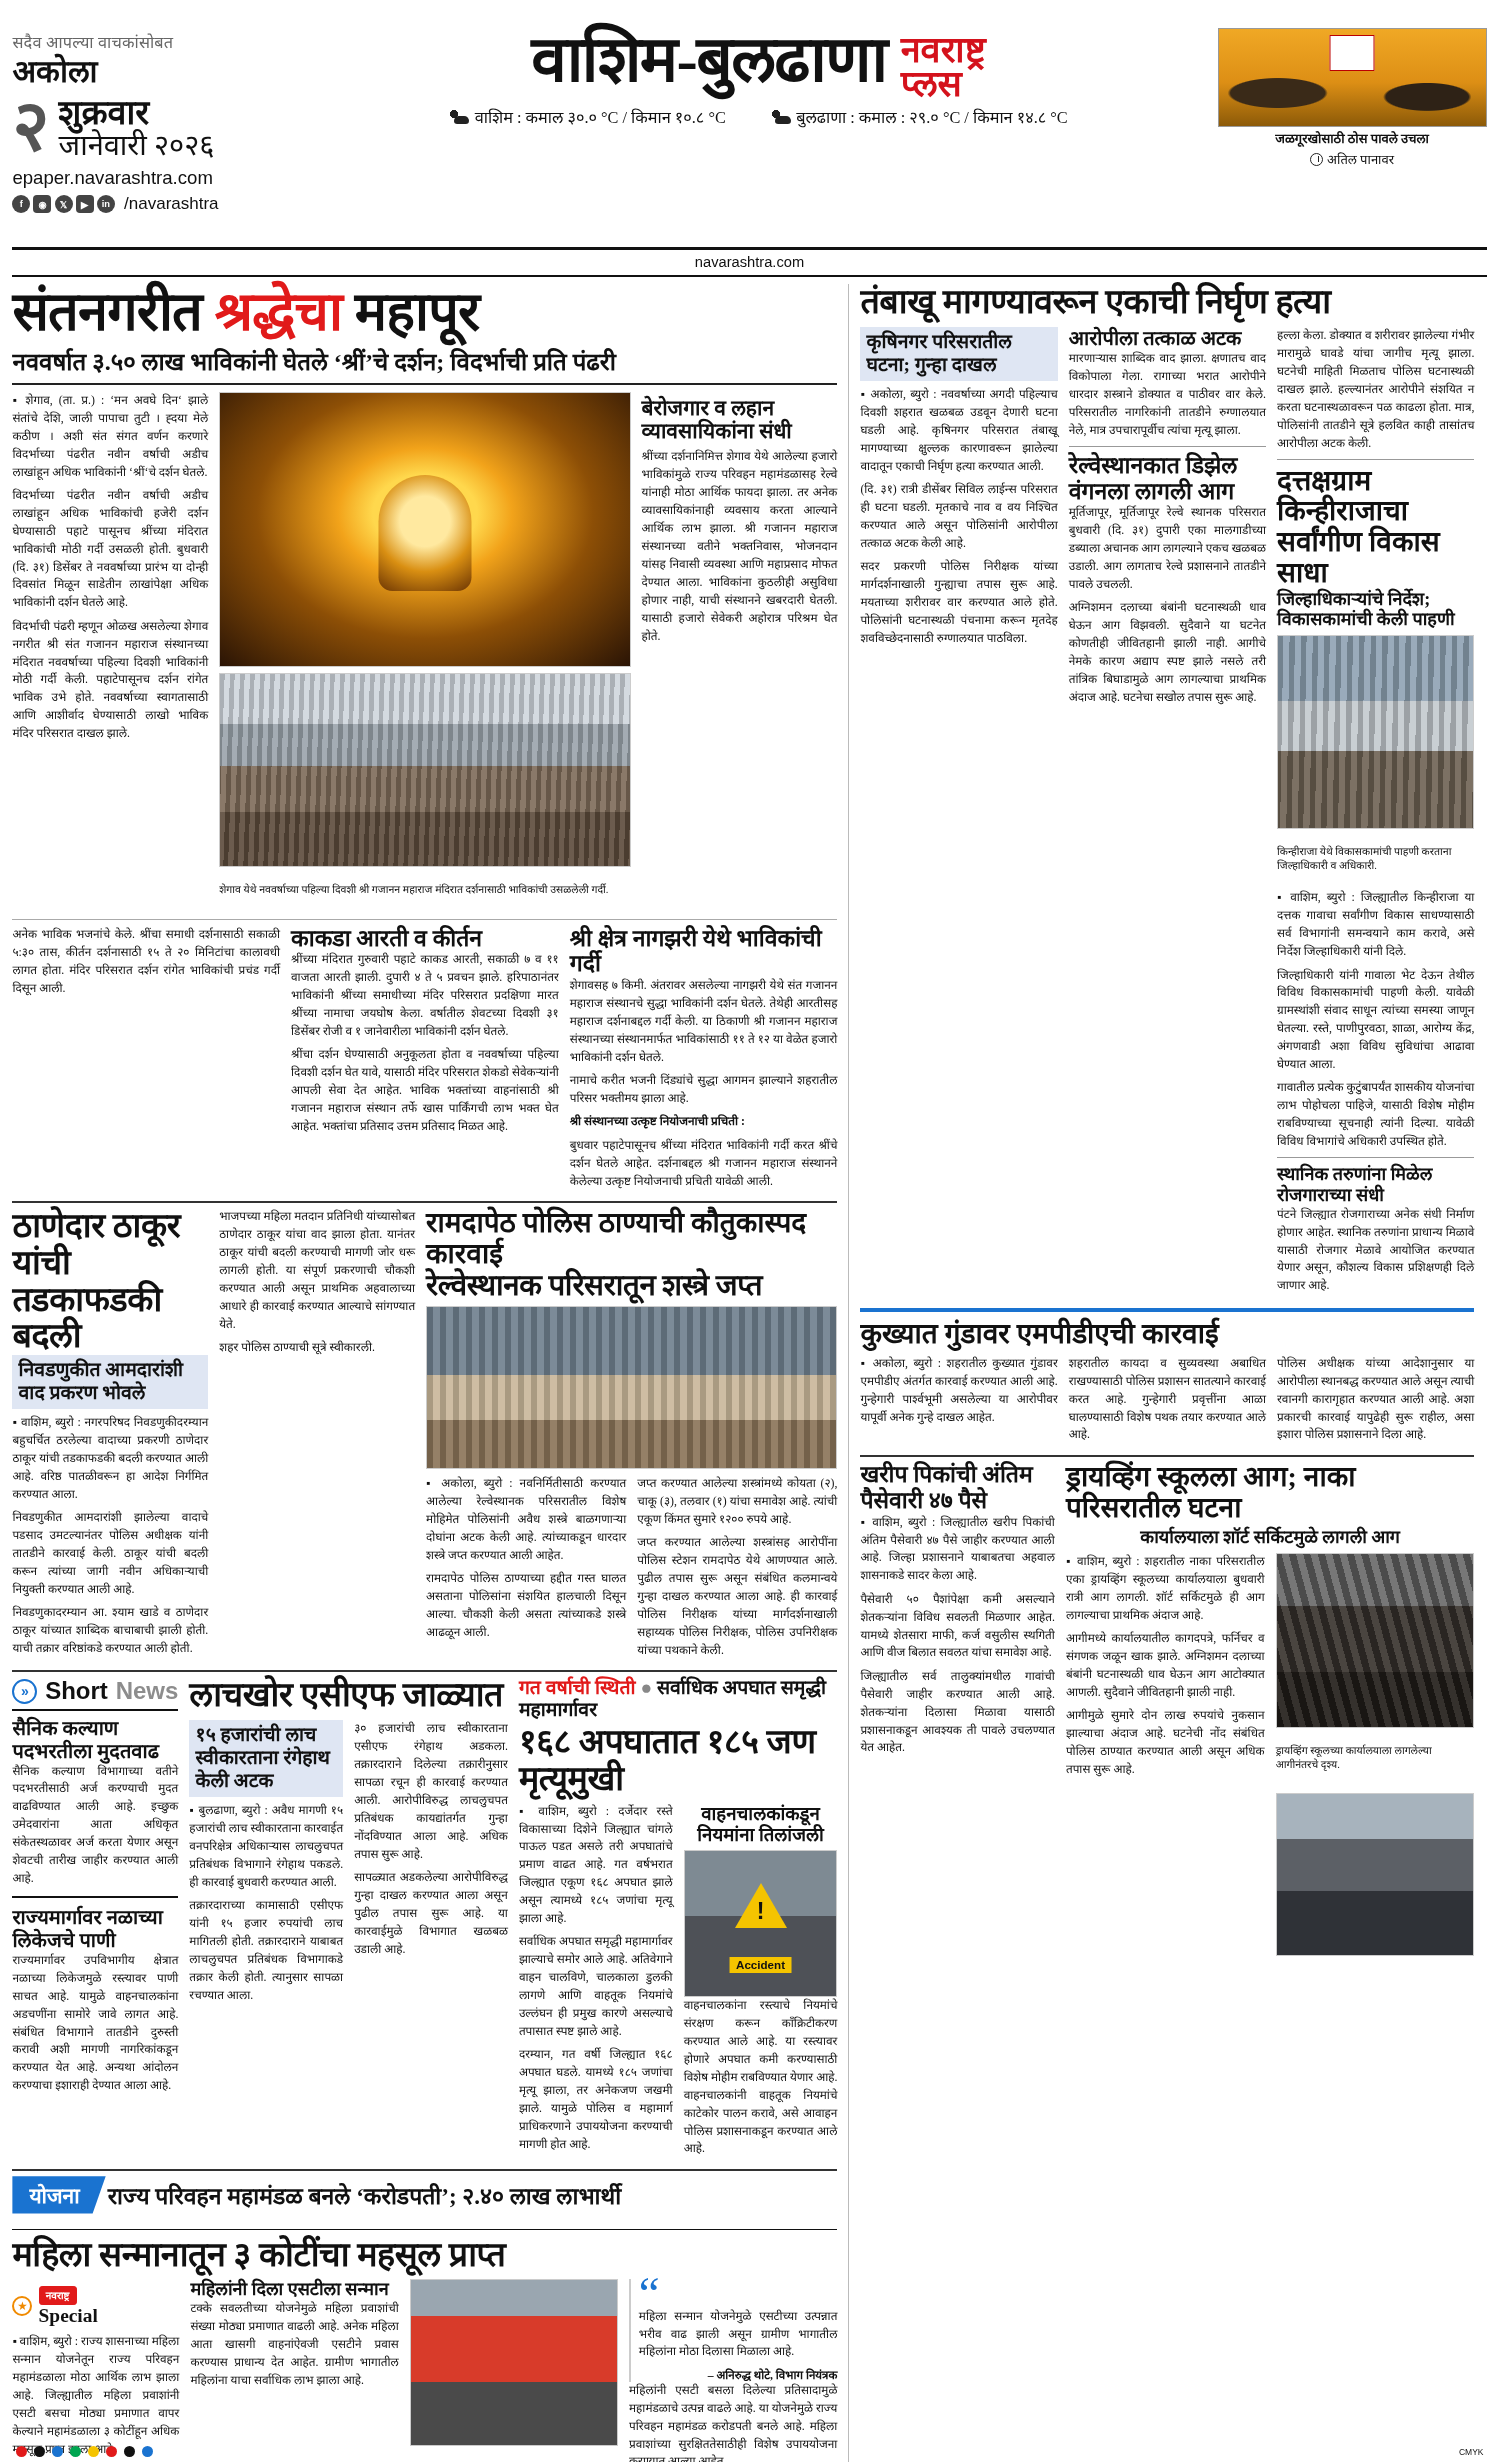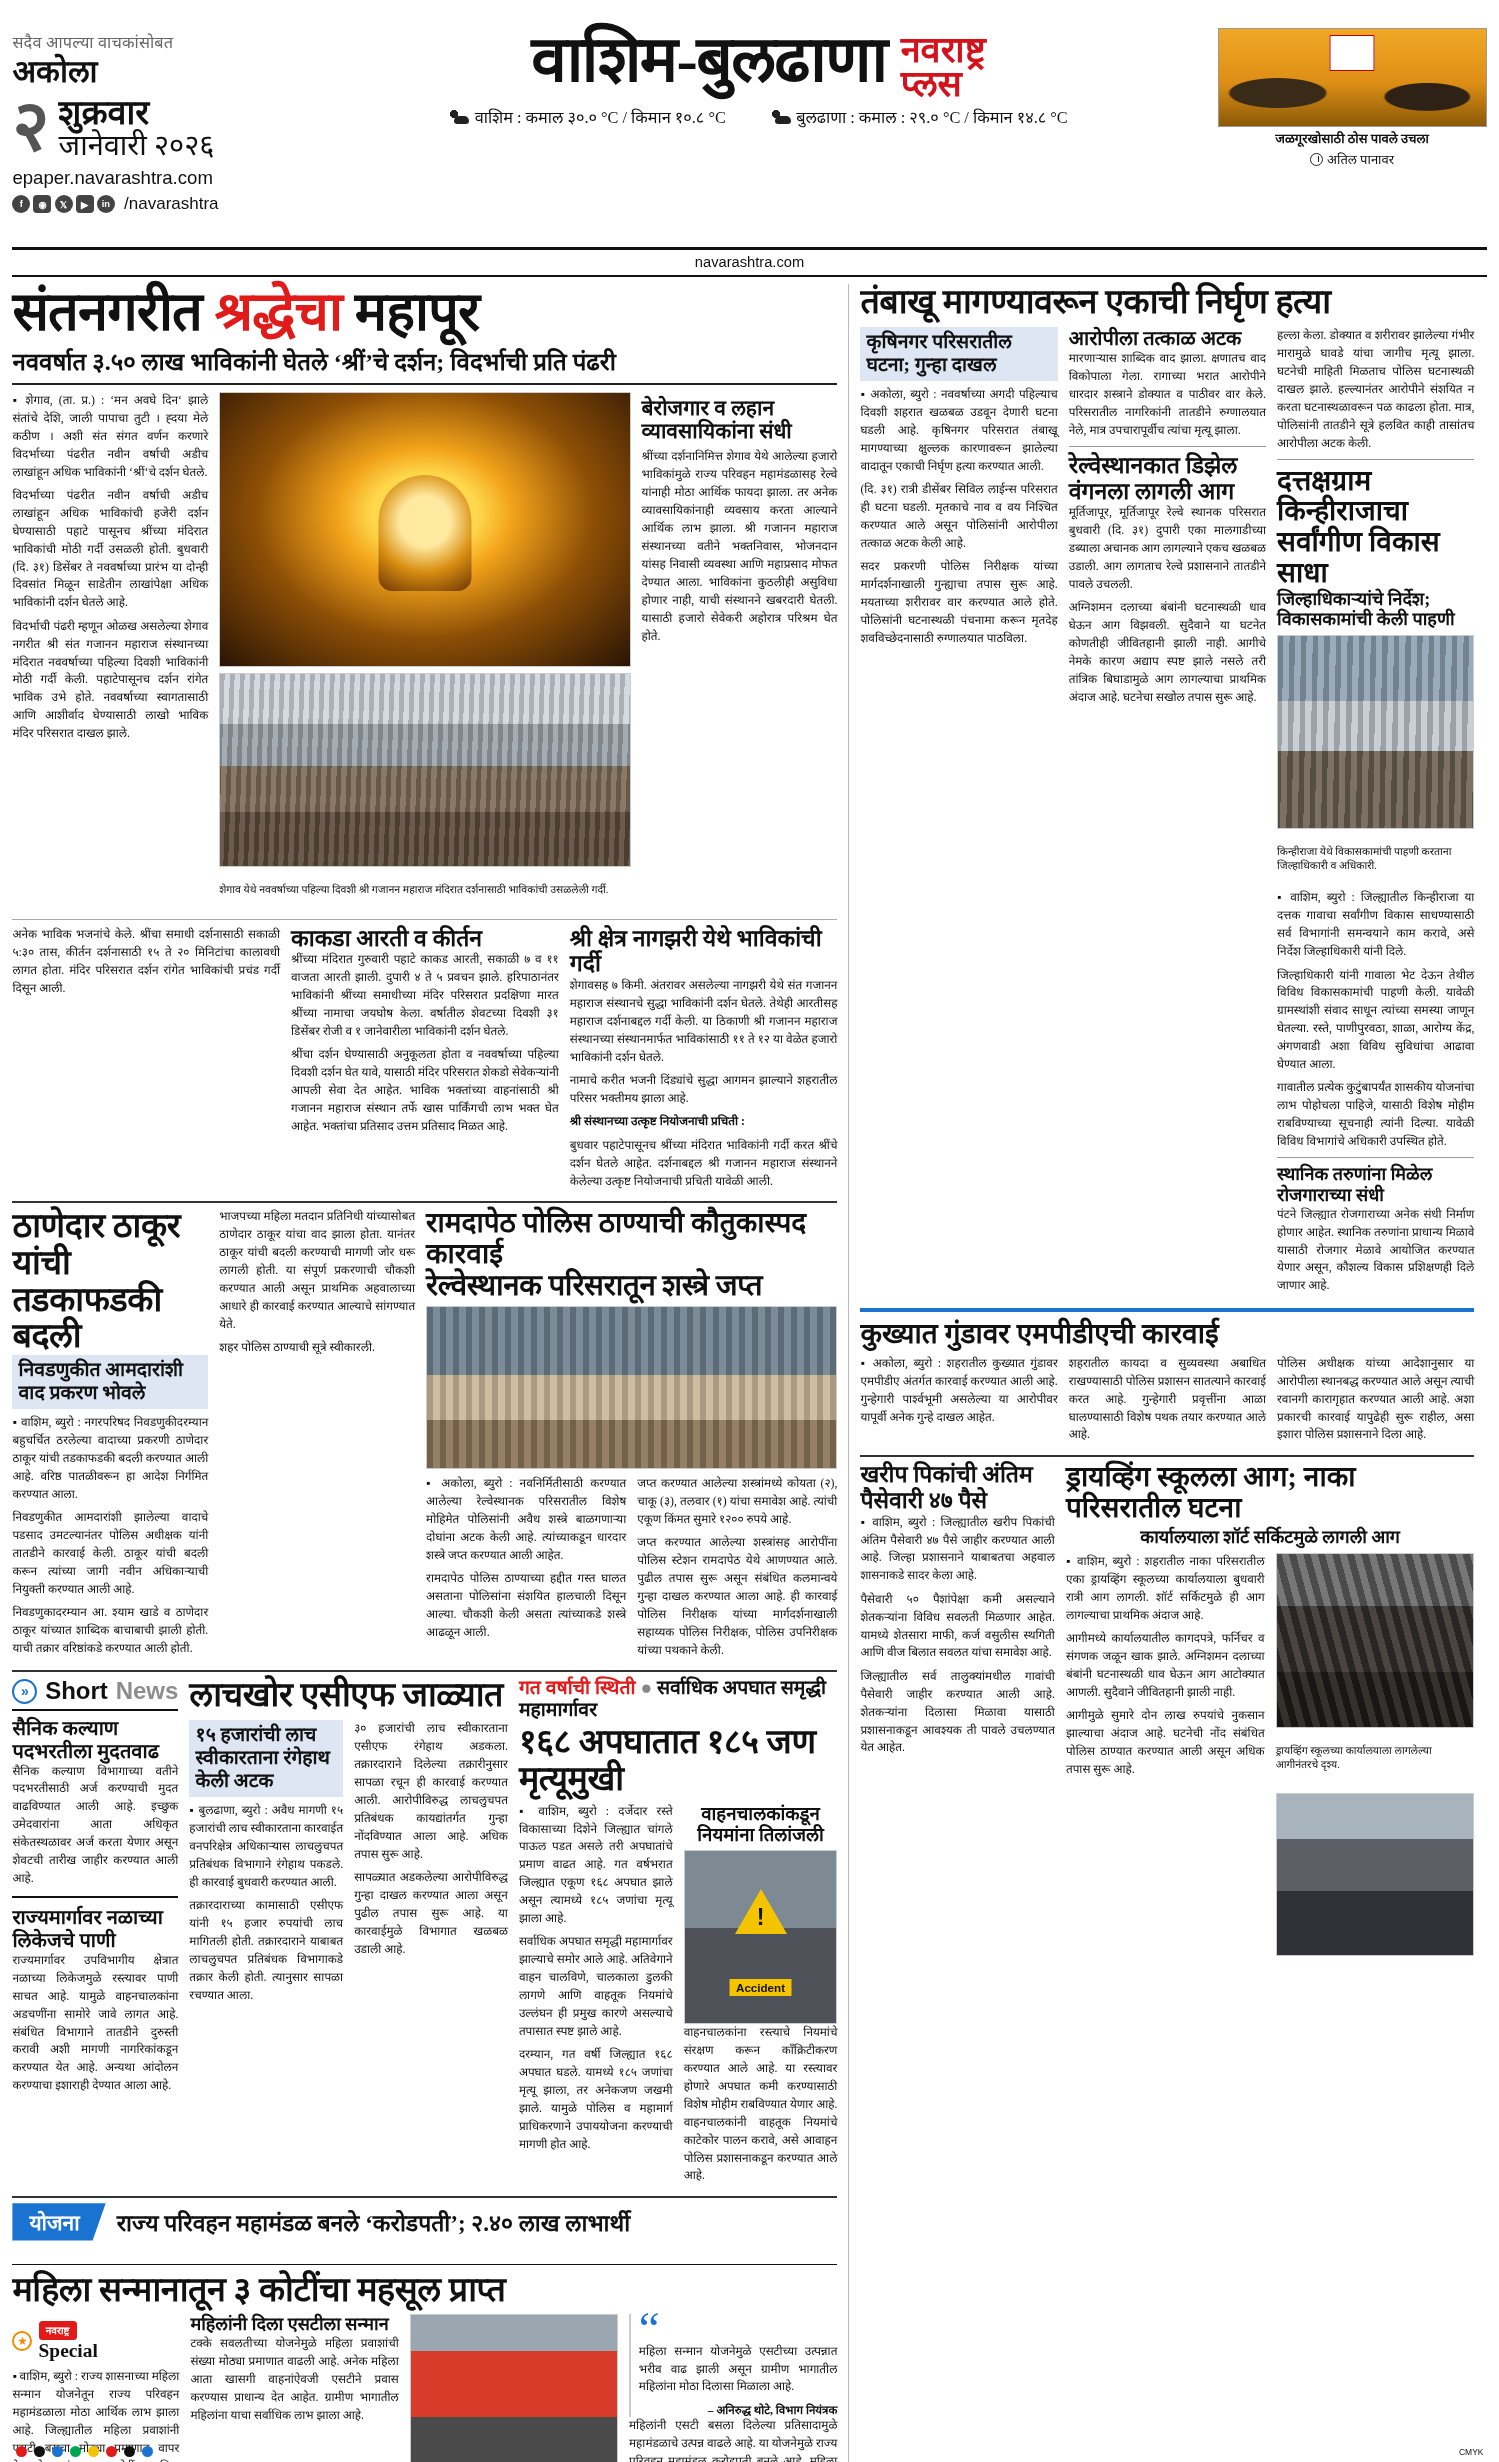--- a/index.html
+++ b/index.html
@@ -109,21 +109,21 @@
       repeating-linear-gradient(92deg, rgba(0,0,0,.18) 0 4.7px, rgba(255,255,255,.1) 4.7px 10px),
       linear-gradient(180deg,#cfd6dd 0 26%, #9aa3ab 26% 48%, #7d6a58 48% 72%, #5b4a3a 72% 100%);}
   .ph-police { height:163px;
     background:
       repeating-linear-gradient(90deg, rgba(0,0,0,.16) 0 6.2px, rgba(255,255,255,.09) 6.2px 13px),
       linear-gradient(180deg,#6f7f8e 0 42%, #c9b79a 42% 70%, #8a7358 70% 100%);}
   .ph-group { height:194px;
     background:
       repeating-linear-gradient(91deg, rgba(0,0,0,.2) 0 5.4px, rgba(255,255,255,.1) 5.4px 11.6px),
       linear-gradient(180deg,#8fa2b3 0 34%, #c3c9ce 34% 60%, #6d6152 60% 100%);}
-  .ph-accident { height:174px; background:linear-gradient(180deg,#7e8a93 0 45%,#4e5157 45% 100%);}
+  .ph-accident { height:147px; background:linear-gradient(180deg,#7e8a93 0 45%,#4e5157 45% 100%);}
   .ph-accident .warn{position:absolute;left:50%;top:22%;transform:translateX(-50%);
       width:0;height:0;border-left:26px solid transparent;border-right:26px solid transparent;
       border-bottom:45px solid #f5c400;}
   .ph-accident .warn::after{content:"!";position:absolute;left:-3.9px;top:15.5px;color:#111;
       font-size:23px;font-weight:bold;font-family:"Liberation Sans",sans-serif;}
   .ph-accident .lbl{position:absolute;left:50%;bottom:16%;transform:translateX(-50%);
       background:#f5c400;color:#111;font-size:11.6px;font-weight:bold;padding:1.6px 7px;
       font-family:"Liberation Sans",sans-serif;}
   .ph-bus { height:167px;
     background:linear-gradient(180deg,#9aa6b0 0 22%, #d83b2a 22% 62%, #4a4a4a 62% 100%);}
@@ -144,21 +144,21 @@
             font-weight:bold;font-size:14px;font-family:"Liberation Sans",sans-serif;}
   .sn-t1 { font-size:24px;font-weight:bold;font-family:"Liberation Sans",sans-serif;}
   .sn-t2 { font-size:24px;font-weight:bold;color:#8d8d8d;font-family:"Liberation Sans",sans-serif;}
 
   .band { height:2.3px; background:#111; margin:7.8px 0; }
   .band-blue { height:3.9px; background:#1a73d0; margin:7.8px 0 6.2px; }
   .band-thin { height:0.8px; background:#999; margin:6.2px 0; }
 
   .tagbadge { display:inline-block; background:#1a73d0; color:#fff; font-size:21px;
       font-weight:bold; padding:4.7px 26px 4.7px 17px; clip-path:polygon(0 0,100% 0,86% 100%,0 100%);}
-  .tagrow { display:flex; align-items:center; gap:11px; border-bottom:1.6px solid #111; padding-bottom:23px;}
+  .tagrow { display:flex; align-items:center; gap:2px; border-bottom:1.6px solid #111; padding-bottom:15px;}
   .tagrow .t { font-size:23px; font-weight:bold; }
 
   .spbadge { display:inline-block; border:1.6px solid #e11a1a; border-radius:3.1px;
       font-size:10px; font-weight:bold; color:#fff; background:#e11a1a; padding:1.6px 6.2px;
       font-family:"Liberation Sans",sans-serif;}
   .spwrap{display:flex;align-items:center;gap:6.2px;margin:6.2px 0;}
   .spstar{width:20px;height:20px;border-radius:50%;border:2.3px solid #f08a00;
       display:flex;align-items:center;justify-content:center;color:#f08a00;font-size:11.6px;}
   .sptxt{font-size:19.4px;font-weight:bold;}
 

